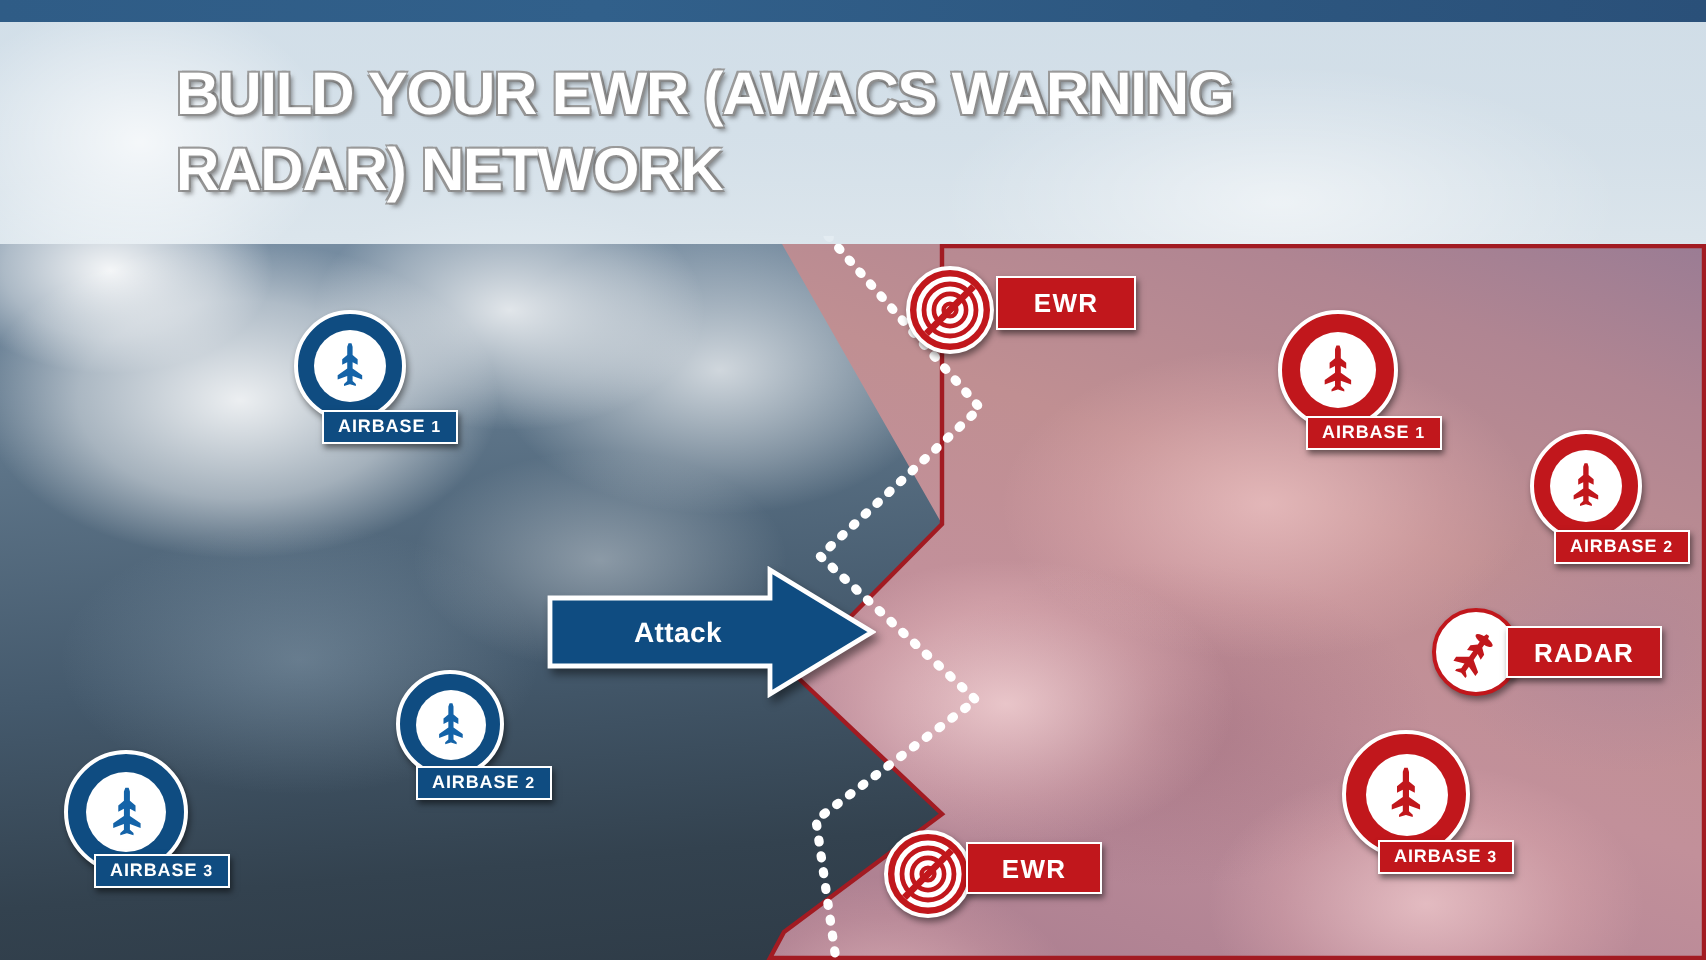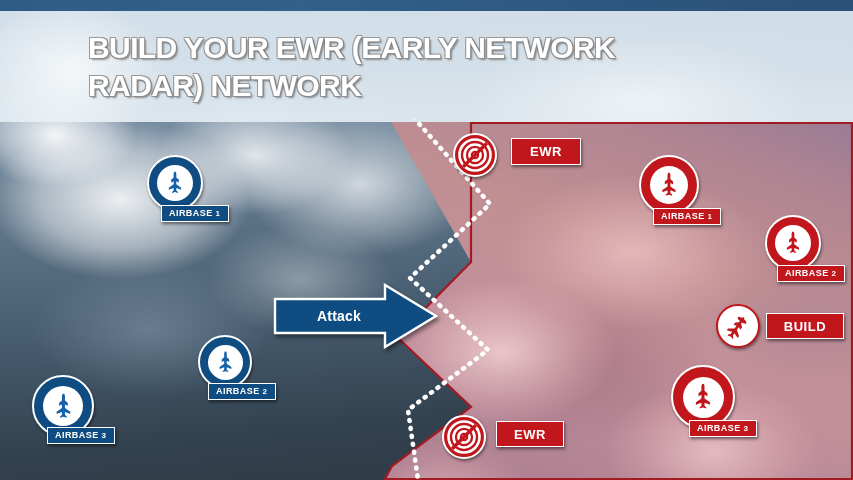--- a/index.html
+++ b/index.html
@@ -133,21 +133,21 @@
   .tag.blue{background:#0f4c81;}
   .tag.red {background:#c1171c;}
   .tag .num{font-size:8px;font-weight:bold;}
 
   .chip{
     position:absolute;white-space:nowrap;
     color:#ffffff;font-weight:bold;letter-spacing:.6px;
     background:#c1171c;
     border:1.6px solid #ffffff;
     box-shadow:1px 2px 3px rgba(0,0,0,.5);
-    display:flex;align-items:center;justify-content:center;margin-left:13px;
+    display:flex;align-items:center;justify-content:center;
   }
 </style>
 </head>
 <body>
 
 <div id="slide">
 
   <div class="bg-left"></div>
 
   <div class="bg-right-wrap">
@@ -161,21 +161,21 @@
   </div>
 
   <div class="dotted-line">
     <svg width="140" height="362" viewBox="0 0 140 362">
       <path d="M 44 0 L 120 86 L 40 160 L 118 232 L 38 292 L 48 362" fill="none" stroke="#ffffff" stroke-width="4.6" stroke-linecap="round" stroke-dasharray="1 7"></path>
     </svg>
   </div>
 
   <div class="topbar"></div>
   <div class="header-band"></div>
-  <div class="slide-title">BUILD YOUR EWR (EARLY NETWORK
+  <div class="slide-title">BUILD YOUR EWR (AWACS WARNING
 RADAR) NETWORK</div>
 
   <div class="attack-arrow">
     <svg width="165" height="66" viewBox="0 0 165 66">
       <path d="M 2 16 L 112 16 L 112 2 L 163 33 L 112 64 L 112 50 L 2 50 Z" fill="#0f4c81" stroke="#ffffff" stroke-width="2.4" stroke-linejoin="miter"></path>
     </svg>
   </div>
   <div class="attack-label">Attack</div>
 
   <div class="marker" style="left:147px;top:155px;">
@@ -292,16 +292,16 @@
 
   <div class="marker" style="left:716px;top:304px;">
     <div class="node red" style="width:40px;height:40px;background:#ffffff;border:2.5px solid #c1171c;">
       <svg width="30" height="30" viewBox="0 0 32 32">
         <g transform="rotate(35 16 16)">
           <ellipse cx="16" cy="8.5" rx="5.4" ry="2.0" fill="#c1171c"></ellipse>
           <path fill="#c1171c" d="M15.2 5 h1.6 l.6 2 v5.2 l3.0 2.5 v3.2 l-3.0-1.5 v3.8 l5.7 4.0 v2.5 l-5.7-2.1 v3.0 l1.9 1.8 v1.2 l-3.3-1.0 h-0.1 l-3.3 1.0 v-1.2 l1.9-1.8 v-3.0 l-5.7 2.1 v-2.5 l5.7-4.0 v-3.8 l-3.0 1.5 v-3.2 l3.0-2.5 v-5.2 z"></path>
         </g>
       </svg>
     </div>
-    <div class="chip" style="left:37px;top:9px;width:76px;height:24px;font-size:13px;">BUILD</div>
+    <div class="chip" style="left:37px;top:9px;width:76px;height:24px;font-size:13px;">RADAR</div>
   </div>
 
 </div>
 
 </body></html>

